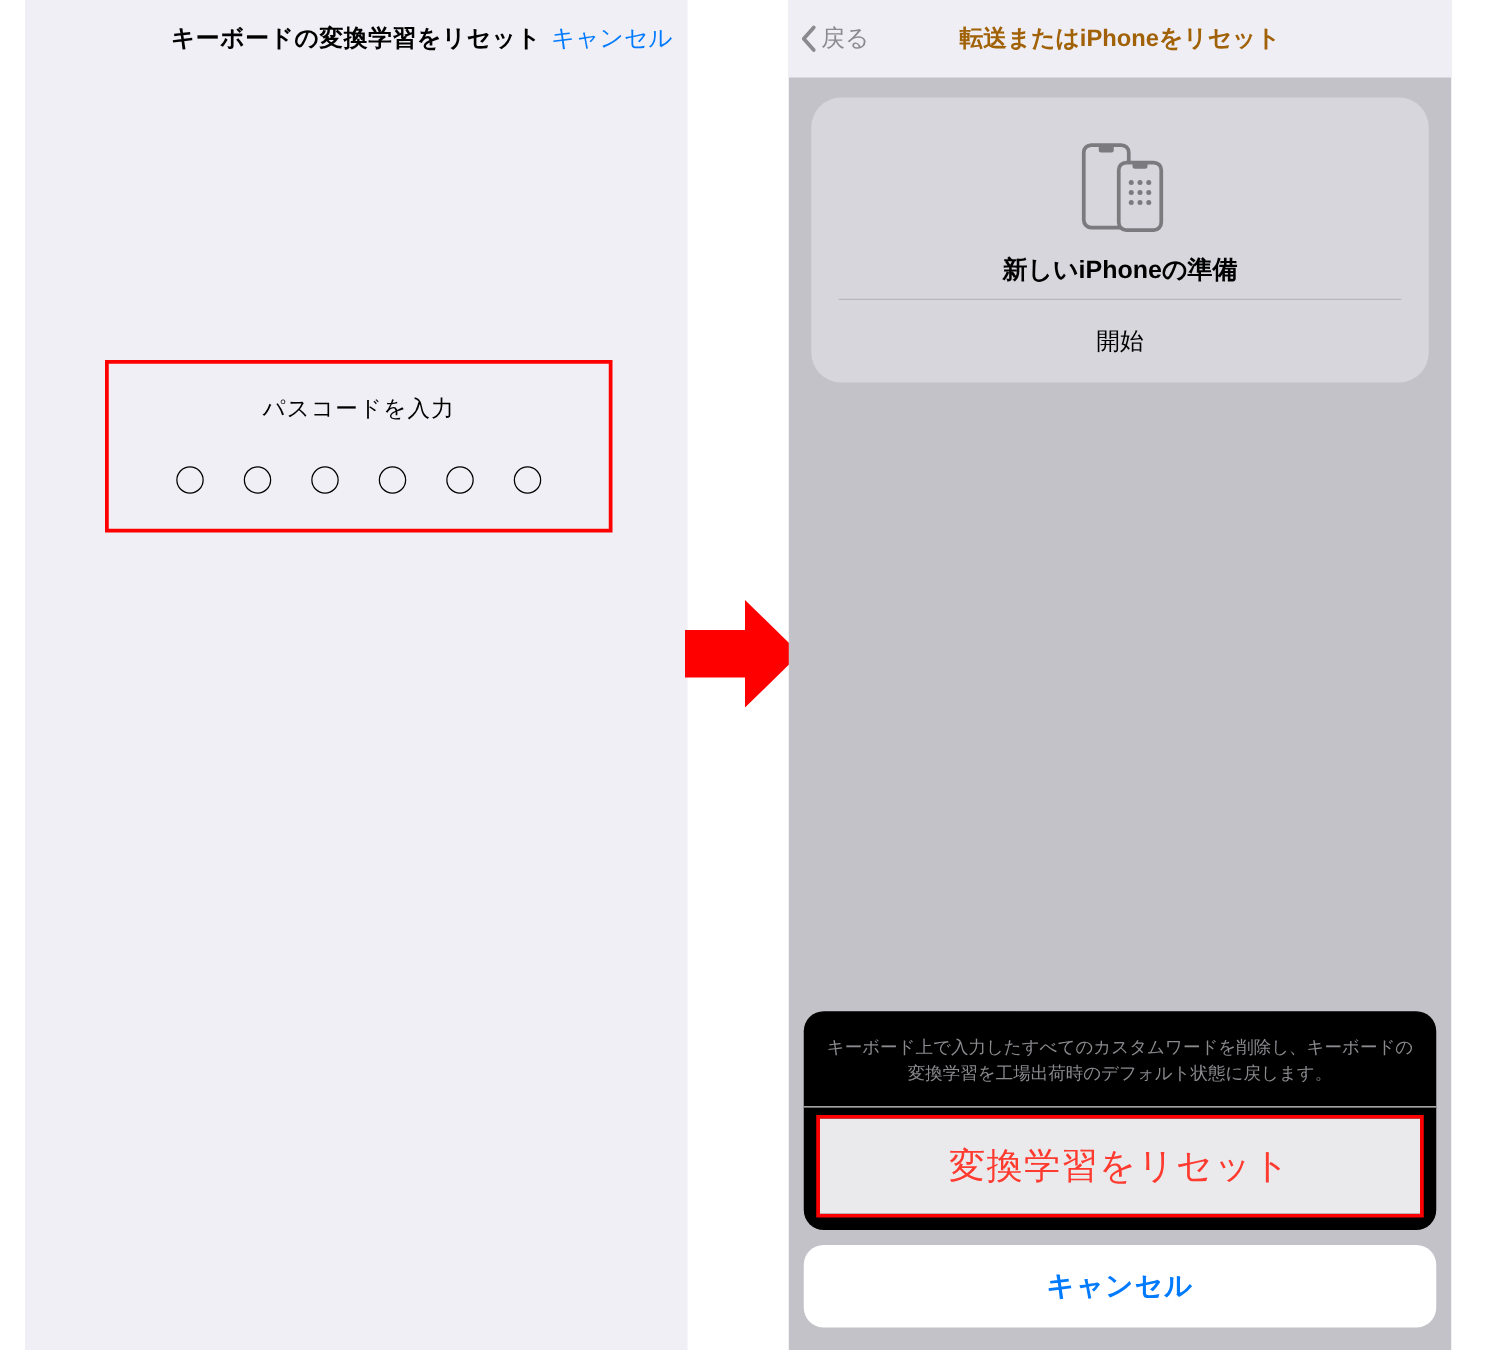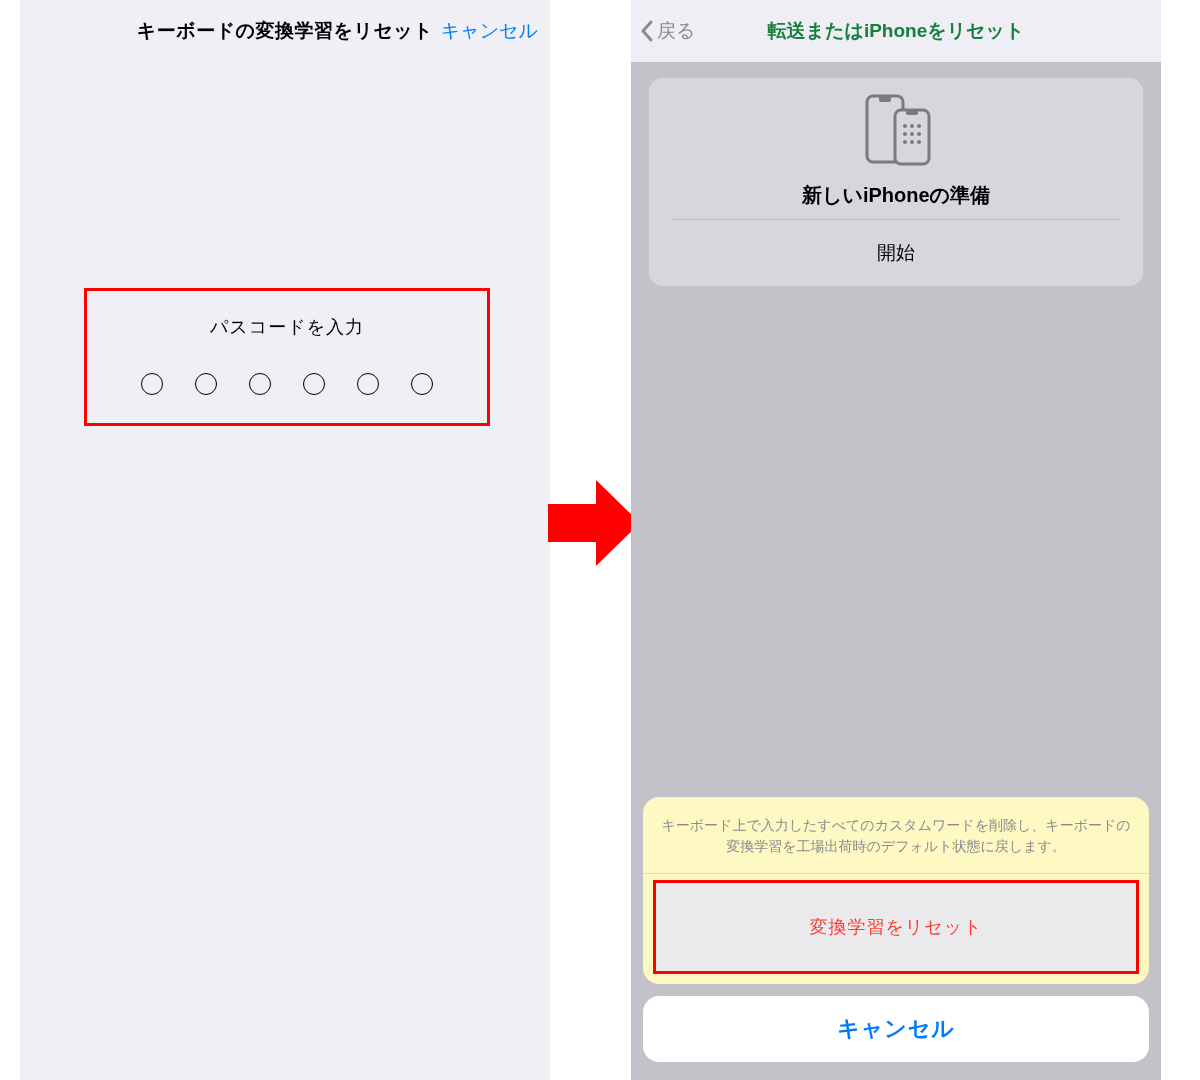--- a/index.html
+++ b/index.html
@@ -101,31 +101,31 @@
     left: 8px;
     display: flex;
     align-items: center;
     color: #8a8a8f;
     font-size: 19px;
   }
   .nav2-back svg { margin-right: 2px; }
   .nav2-title {
     font-size: 19px;
     font-weight: 700;
-    color: #15803d;
+    color: #a16207;
   }
   .panel {
     position: absolute;
     top: 78px;
     left: 18px;
     right: 18px;
     background: #d7d6dc;
-    border-radius: 14px;
-    text-align: center;
-    padding: 16px 22px 0;
+    border-radius: 24px;
+    text-align: center;
+    padding: 36px 22px 0;
   }
   .devices-icon { margin: 0 auto 16px; display: block; }
   .panel-title {
     font-size: 20px;
     font-weight: 700;
     color: #000;
     margin-bottom: 10px;
   }
   .panel-desc {
     font-size: 15.5px;
@@ -141,43 +141,43 @@
     font-weight: 400;
   }
 
   .action-sheet {
     position: absolute;
     left: 12px;
     right: 12px;
     bottom: 18px;
   }
   .sheet-top {
-    background: #fef9c3;
+    background: #000000;
     border-radius: 16px;
     overflow: hidden;
     margin-bottom: 12px;
     margin-top: 41px;
   }
   .sheet-msg {
     font-size: 14px;
     color: #8a8a8f;
     text-align: center;
     line-height: 1.5;
     padding: 18px 16px 16px;
     border-bottom: 1px solid #d8d7dc;
   }
   .sheet-destructive-wrap {
     border: 3px solid #ff0000;
     margin: 6px 10px 10px;
   }
   .sheet-destructive {
-    font-size: 18px;
+    font-size: 29px;
     color: #ff3b30;
     text-align: center;
-    padding: 32px 0;
+    padding: 18px 0;
     letter-spacing: 1px;
     background: #eaeaed;
   }
   .sheet-cancel {
     background: #ffffff;
     border-radius: 16px;
     font-size: 22px;
     color: #007aff;
     text-align: center;
     padding: 18px 0;

